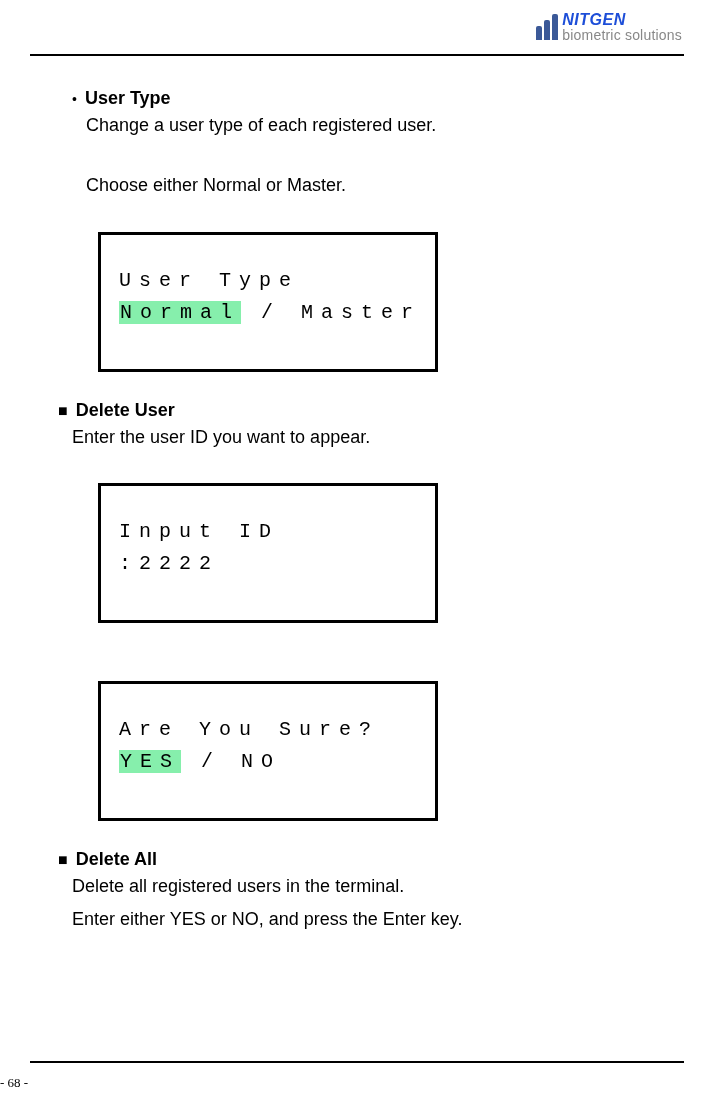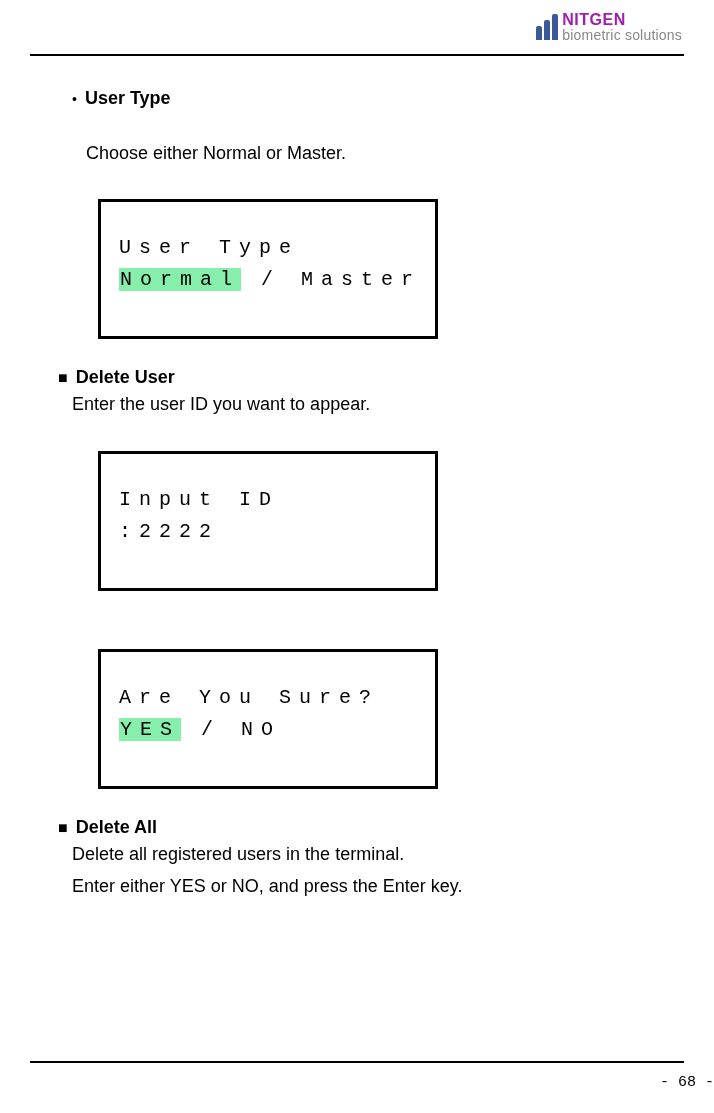--- a/index.html
+++ b/index.html
@@ -42,21 +42,22 @@
     .logo-bar:nth-child(2) { height: 20px; }
     .logo-bar:nth-child(3) { height: 26px; }
     .logo-text {
       display: flex;
       flex-direction: column;
       line-height: 1;
     }
     .logo-main {
       font-size: 16px;
       font-weight: bold;
-      color: #a21caf;
+      font-style: italic;
+      color: #1d4ed8;
       letter-spacing: 0.5px;
     }
     .logo-sub {
       font-size: 14px;
       color: #888;
       letter-spacing: 0.2px;
     }
     .top-rule {
       position: absolute;
       top: 54px;
@@ -119,24 +120,24 @@
       bottom: 50px;
       left: 30px;
       right: 30px;
       height: 2px;
       background: #000;
     }
     .page-num {
       position: absolute;
       bottom: 22px;
       width: 100%;
-      text-align: right;
+      text-align: left;
       left: 0;
-      font-size: 15px;
-      font-family: Liberation Mono, monospace;
+      font-size: 13px;
+      font-family: Liberation Serif, serif;
     }
     .justify {
       text-align: justify;
     }
   </style>
 </head>
 <body>
 
 <div class="page">
 
@@ -153,20 +154,21 @@
   </div>
 
   <div class="top-rule"></div>
 
   <div class="content">
 
     <div class="bullet-row indent1">
       <span class="bullet-dot">•</span>
       <span class="bold">User Type</span>
     </div>
+    <div class="desc" style="margin-left:28px;">Change a user type of each registered user.</div>
     <div class="spacer-md"></div>
     <div class="desc" style="margin-left:28px;">Choose either Normal or Master.</div>
     <div class="spacer-sm"></div>
 
     <div class="lcd-box">
       <div class="lcd-line">User Type</div>
       <div class="lcd-line"><span class="hl">Normal</span> <span>/</span> <span>Master</span></div>
     </div>
 
     <div class="spacer-md"></div>

